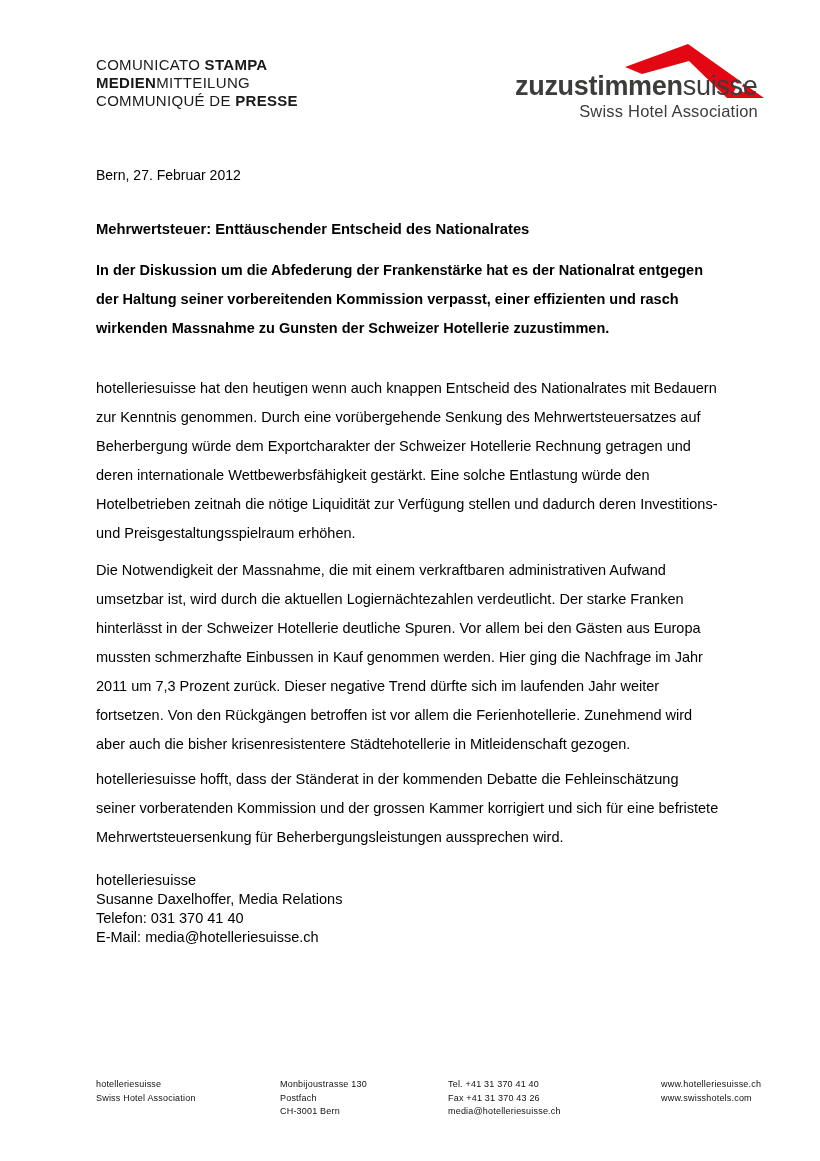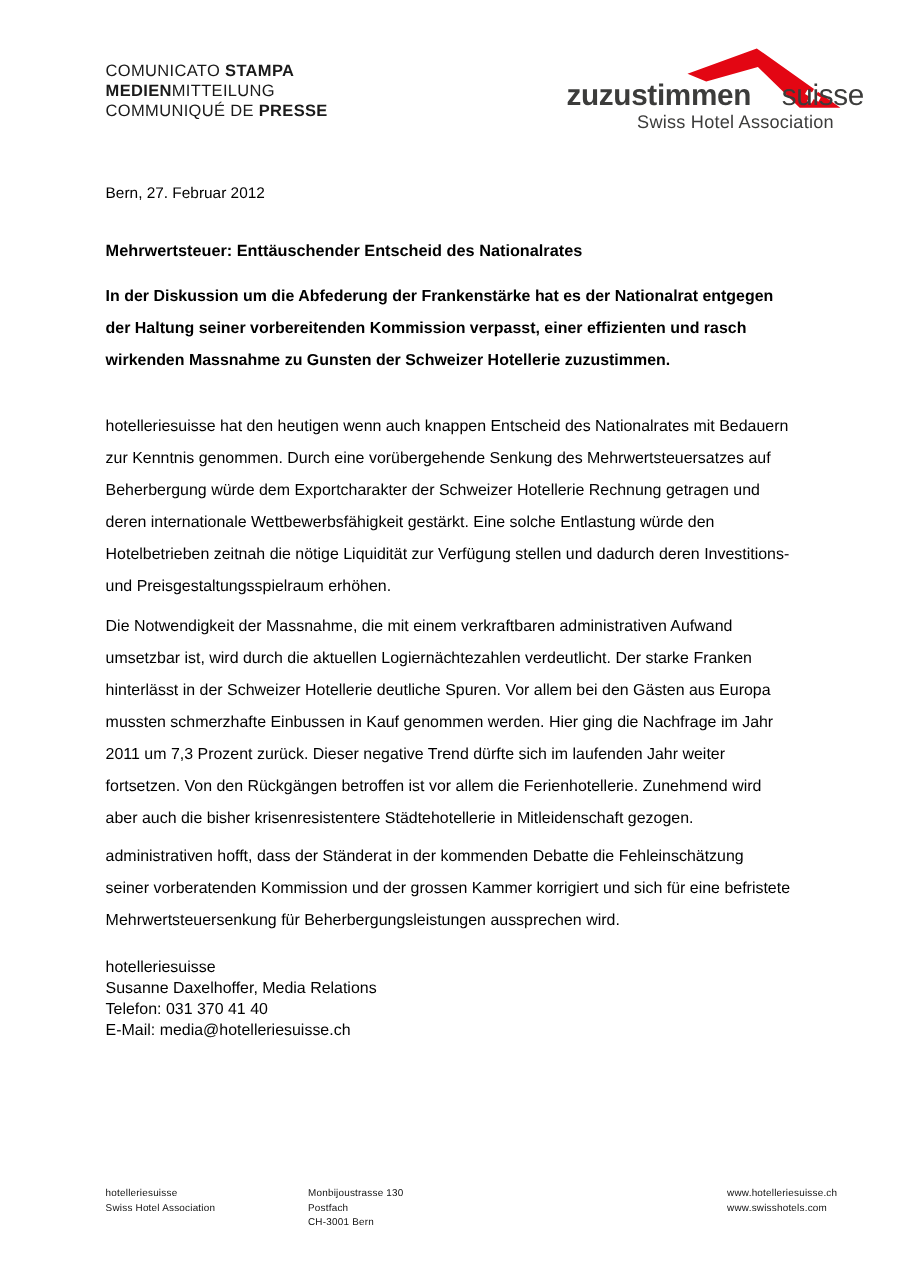--- a/index.html
+++ b/index.html
@@ -27,21 +27,21 @@
   .masthead b { font-weight: 700; }
 
   
   .logo-wordmark {
     left: 515px; top: 71px;
     font-size: 27px; line-height: 31px;
     color: #3c3c3b;
     letter-spacing: -0.3px;
   }
   .logo-wordmark .wm-bold { font-weight: 700; }
-  .logo-wordmark .wm-reg  { font-weight: 400; margin-left: 28px; }
+  .logo-wordmark .wm-reg  { font-weight: 400; }
   .logo-subtitle {
     left: 515px; top: 102px; width: 243px;
     text-align: right;
     font-size: 16.5px; line-height: 18px;
     color: #3c3c3b;
     letter-spacing: 0.2px;
   }
   .logo-mark { left: 622px; top: 42px; }
 
   
@@ -101,32 +101,35 @@
 deren internationale Wettbewerbsfähigkeit gestärkt. Eine solche Entlastung würde den
 Hotelbetrieben zeitnah die nötige Liquidität zur Verfügung stellen und dadurch deren Investitions-
 und Preisgestaltungsspielraum erhöhen.</div>
   <div class="abs para para-2 lines">Die Notwendigkeit der Massnahme, die mit einem verkraftbaren administrativen Aufwand
 umsetzbar ist, wird durch die aktuellen Logiernächtezahlen verdeutlicht. Der starke Franken
 hinterlässt in der Schweizer Hotellerie deutliche Spuren. Vor allem bei den Gästen aus Europa
 mussten schmerzhafte Einbussen in Kauf genommen werden. Hier ging die Nachfrage im Jahr
 2011 um 7,3 Prozent zurück. Dieser negative Trend dürfte sich im laufenden Jahr weiter
 fortsetzen. Von den Rückgängen betroffen ist vor allem die Ferienhotellerie. Zunehmend wird
 aber auch die bisher krisenresistentere Städtehotellerie in Mitleidenschaft gezogen.</div>
-  <div class="abs para para-3 lines">administrativen hofft, dass der Ständerat in der kommenden Debatte die Fehleinschätzung
+  <div class="abs para para-3 lines">hotelleriesuisse hofft, dass der Ständerat in der kommenden Debatte die Fehleinschätzung
 seiner vorberatenden Kommission und der grossen Kammer korrigiert und sich für eine befristete
 Mehrwertsteuersenkung für Beherbergungsleistungen aussprechen wird.</div>
 
   <div class="abs contact">
     <div class="lines">hotelleriesuisse
 Susanne Daxelhoffer, Media Relations
 Telefon: 031 370 41 40
 E-Mail: media@hotelleriesuisse.ch</div>
   </div>
 
   <div class="abs footer-col footer-col-1 lines">hotelleriesuisse
 Swiss Hotel Association</div>
   <div class="abs footer-col footer-col-2 lines">Monbijoustrasse 130
 Postfach
 CH-3001 Bern</div>
+  <div class="abs footer-col footer-col-3 lines">Tel. +41 31 370 41 40
+Fax +41 31 370 43 26
+media@hotelleriesuisse.ch</div>
   <div class="abs footer-col footer-col-4 lines">www.hotelleriesuisse.ch
 www.swisshotels.com</div>
 
 </div>
 
 </body></html>

